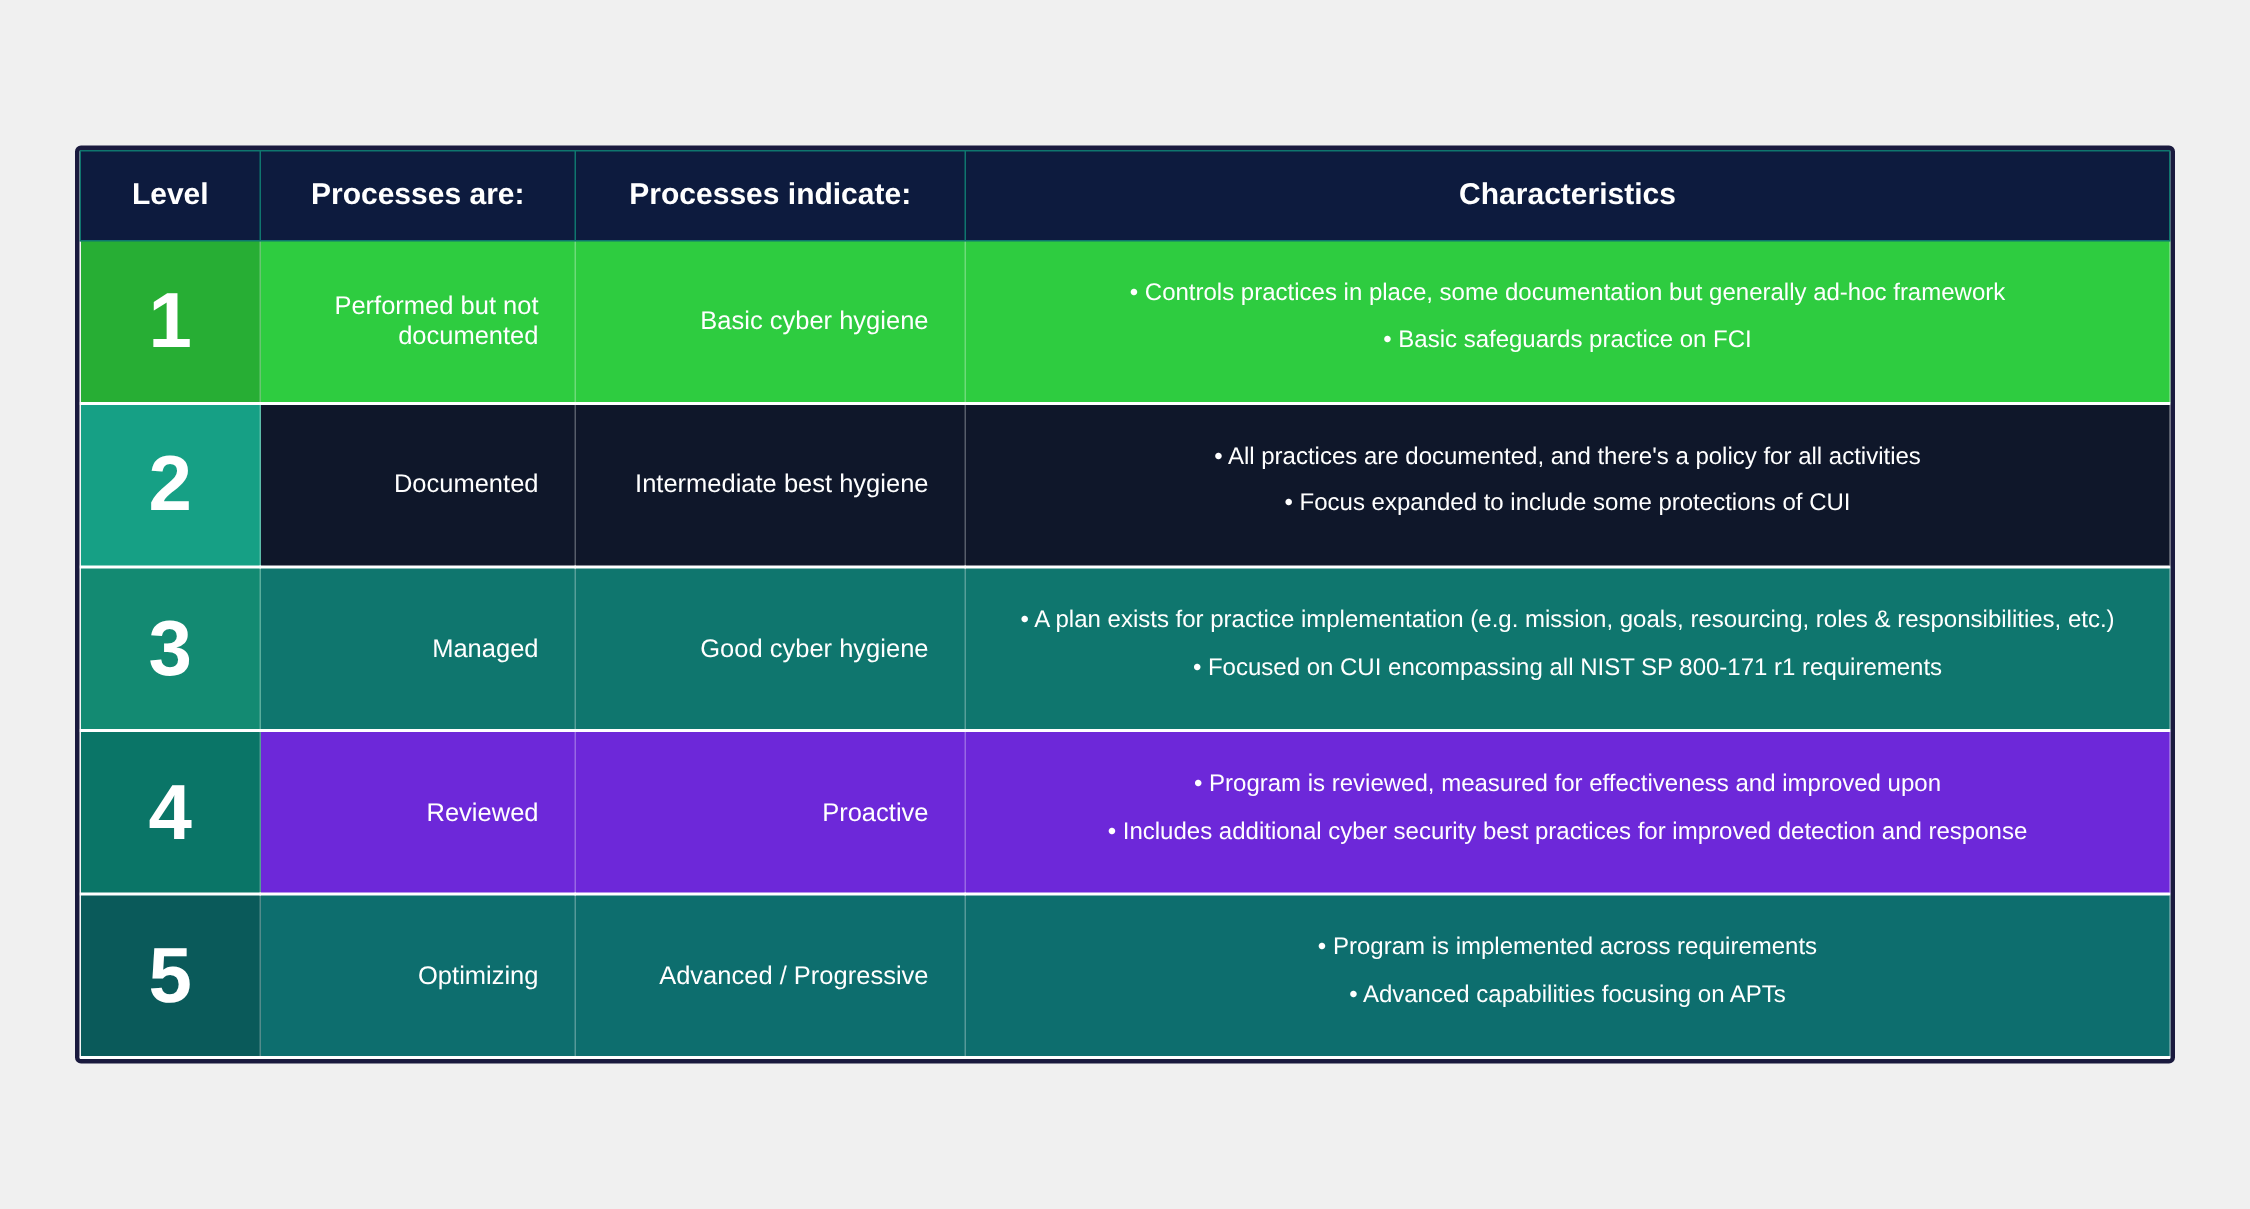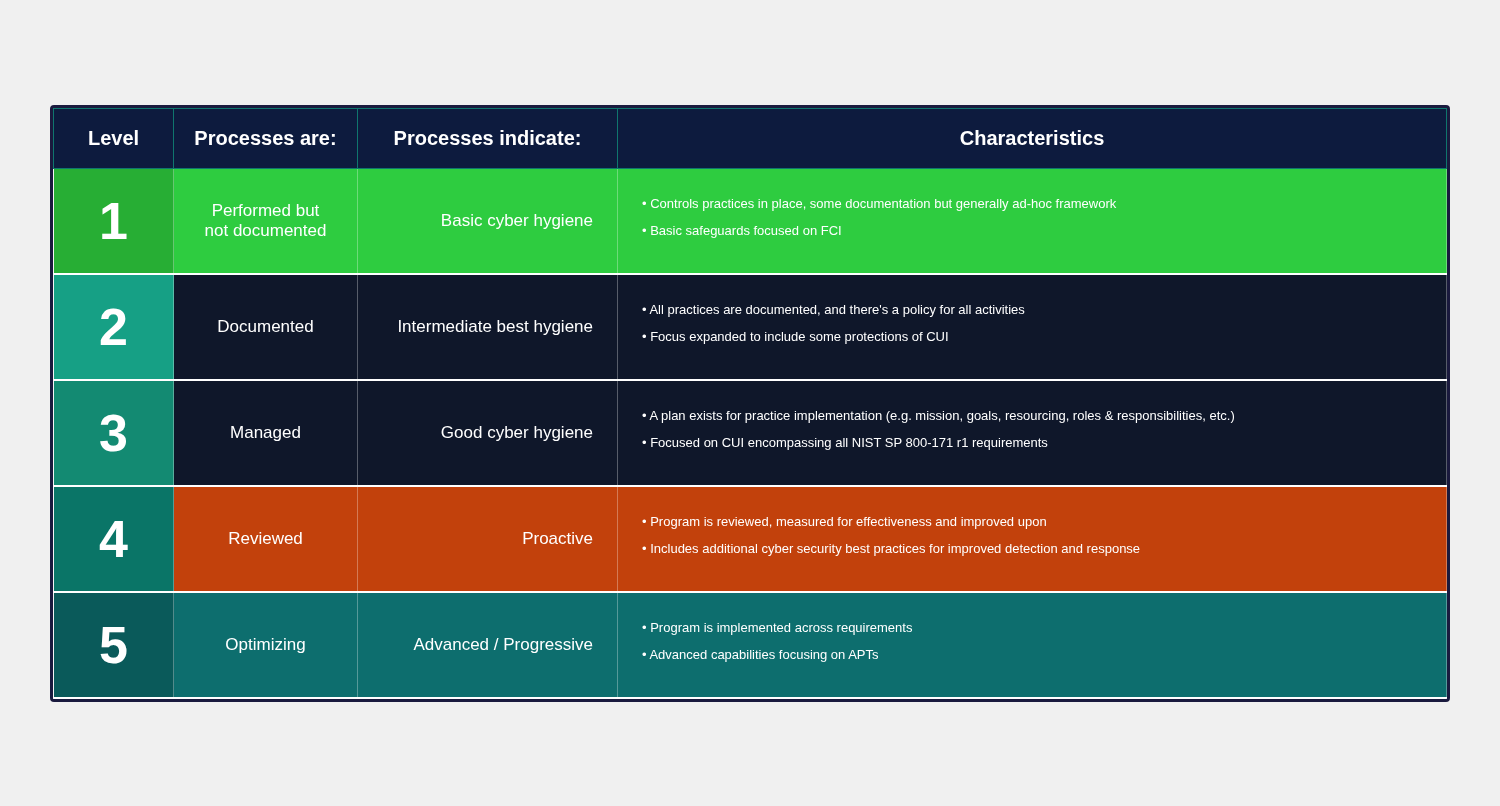--- a/index.html
+++ b/index.html
@@ -46,40 +46,40 @@
       border: 1px solid rgba(255,255,255,0.3);
       vertical-align: middle;
     }
     .col-level {
       width: 120px;
       text-align: center;
       font-size: 52px;
       font-weight: bold;
     }
     .col-processes-are {
-      width: 184px;
-      text-align: center;
+      width: 210px;
+      text-align: right;
     }
     .col-processes-indicate {
       width: 260px;
       text-align: right;
     }
     .col-characteristics {
-      text-align: left;
-      font-size: 13px;
+      text-align: center;
+      font-size: 16px;
       line-height: 1.6;
     }
     
     .row-1 td { background-color: #2ecc40; }
     .row-1 .col-level { background-color: #27ae34; }
     .row-2 td { background-color: #0f172a; }
     .row-2 .col-level { background-color: #16a085; }
-    .row-3 td { background-color: #0f172a; }
+    .row-3 td { background-color: #0f766e; }
     .row-3 .col-level { background-color: #138a72; }
-    .row-4 td { background-color: #c2410c; }
+    .row-4 td { background-color: #6d28d9; }
     .row-4 .col-level { background-color: #0a7567; }
     .row-5 td { background-color: #0d6e6e; }
     .row-5 .col-level { background-color: #0a5a5a; }
 
     .bullet-item {
       display: block;
       padding-left: 0;
       margin-bottom: 6px;
     }
     .bullet-item::before {
@@ -99,21 +99,21 @@
         <th class="characteristics">Characteristics</th>
       </tr>
     </thead>
     <tbody id="table-body">
     <tr class="row-1">
           <td class="col-level">1</td>
           <td class="col-processes-are">Performed but not documented</td>
           <td class="col-processes-indicate">Basic cyber hygiene</td>
           <td class="col-characteristics">
             <span class="bullet-item">Controls practices in place, some documentation but generally ad-hoc framework</span>
-            <span class="bullet-item">Basic safeguards focused on FCI</span>
+            <span class="bullet-item">Basic safeguards practice on FCI</span>
           </td>
         </tr>
         <tr class="row-2">
           <td class="col-level">2</td>
           <td class="col-processes-are">Documented</td>
           <td class="col-processes-indicate">Intermediate best hygiene</td>
           <td class="col-characteristics">
             <span class="bullet-item">All practices are documented, and there's a policy for all activities</span>
             <span class="bullet-item">Focus expanded to include some protections of CUI</span>
           </td>

